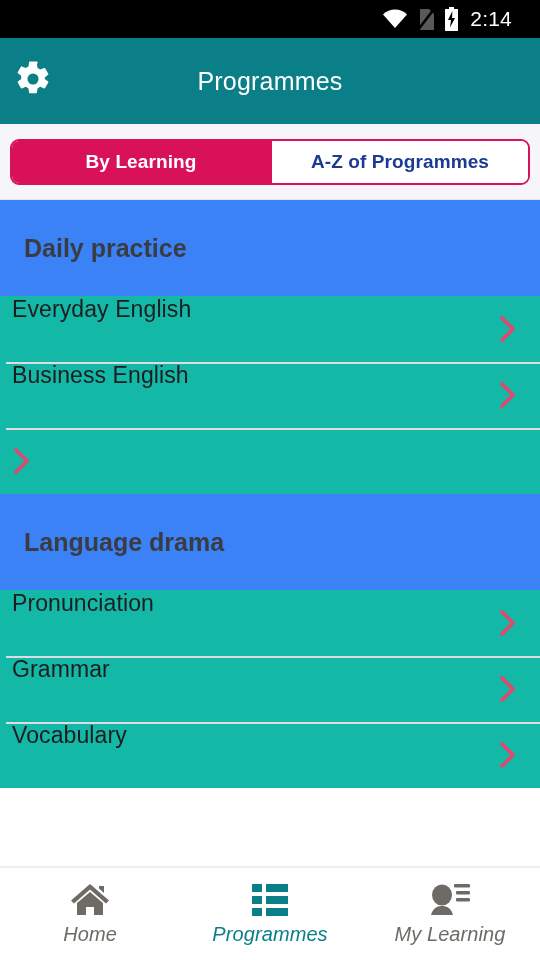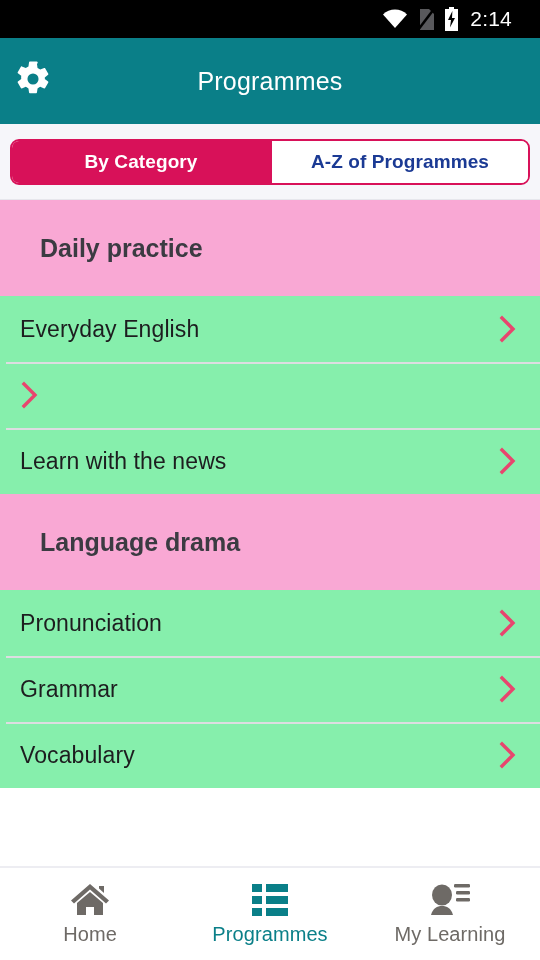--- a/index.html
+++ b/index.html
@@ -54,48 +54,48 @@
     font-size:19px; font-family:"Liberation Sans", sans-serif; font-weight:700;
     letter-spacing:0.1px; cursor:pointer;
   }
   .tab.active { background:#d81159; color:#ffffff; }
   .tab.inactive { background:#ffffff; color:#1b3a94; border-left:2px solid #d81159; }
 
   
   .content { flex:1 1 auto; overflow:hidden; background:#ffffff; }
 
   .section-header {
-    background:#f9a8d4; height:96px;
-    display:flex; align-items:center; padding-left:40px;
+    background:#3b82f6; height:96px;
+    display:flex; align-items:center; padding-left:24px;
     color:#3b3b42; font-size:25px; font-weight:700;
     font-family:"Liberation Sans", sans-serif;
   }
   .row {
-    height:66px; background:#86efac; display:flex; align-items:center;
-    padding:0 22px 0 20px; position:relative; cursor:pointer;
+    height:66px; background:#14b8a6; display:flex; 
+    padding:0 22px 0 12px; position:relative; cursor:pointer;
   }
   .row + .row::before {
     content:""; position:absolute; top:0; left:6px; right:0;
     height:1.5px; background:#dddde1;
   }
   .row-label {
     flex:1 1 auto; color:#1d1d1f; font-size:23px; font-weight:400;
     font-family:"Liberation Sans", sans-serif; letter-spacing:0.1px;
   }
   .chevron { flex:0 0 auto; display:flex; align-items:center; }
 
   
   .bottomnav {
     flex:0 0 94px; height:94px; background:#ffffff;
     border-top:2px solid #ededf2;
     display:flex; align-items:center;
   }
   .navitem {
     flex:1 1 33.33%; display:flex; flex-direction:column;
-    align-items:center; justify-content:center; gap:7px; cursor:pointer;
+    align-items:center; justify-content:center; gap:7px; cursor:pointer;font-style:italic;
   }
   .navlabel {
     font-size:20px; font-family:"Liberation Sans", sans-serif;
     color:#6e6a66; letter-spacing:0.1px;
   }
   .navitem.active .navlabel { color:#0a7f88; }
   .navicon { height:34px; display:flex; align-items:flex-end; }
 </style>
 </head>
 <body>
@@ -129,46 +129,46 @@
         <svg width="38" height="38" viewBox="0 0 24 24" fill="#ffffff">
           <path d="M19.43 12.98c.04-.32.07-.64.07-.98s-.03-.66-.07-.98l2.11-1.65c.19-.15.24-.42.12-.64l-2-3.46c-.12-.22-.39-.3-.61-.22l-2.49 1c-.52-.4-1.08-.73-1.69-.98l-.38-2.65A.488.488 0 0 0 14 1h-4c-.25 0-.46.18-.49.42l-.38 2.65c-.61.25-1.17.59-1.69.98l-2.49-1c-.23-.09-.49 0-.61.22l-2 3.46c-.13.22-.07.49.12.64l2.11 1.65c-.04.32-.07.65-.07.98s.03.66.07.98l-2.11 1.65c-.19.15-.24.42-.12.64l2 3.46c.12.22.39.3.61.22l2.49-1c.52.4 1.08.73 1.69.98l.38 2.65c.03.24.24.42.49.42h4c.25 0 .46-.18.49-.42l.38-2.65c.61-.25 1.17-.59 1.69-.98l2.49 1c.23.09.49 0 .61-.22l2-3.46c.12-.22.07-.49-.12-.64l-2.11-1.65zM12 15.5A3.5 3.5 0 1 1 12 8.5a3.5 3.5 0 0 1 0 7z"></path>
         </svg>
       </span>
     </div>
     <div class="header-title">Programmes</div>
   </div>
 
   <div class="tabs-wrap">
     <div class="tabs">
-      <div class="tab active">By Category</div>
+      <div class="tab active">By Learning</div>
       <div class="tab inactive">A-Z of Programmes</div>
     </div>
   </div>
 
   <div class="content">
 
     <div class="section-header">Daily practice</div>
 
     <div class="row">
       <span class="row-label">Everyday English</span>
       <span class="chevron">
         <svg width="20" height="30" viewBox="0 0 20 30">
             <path d="M4 4 L15 15 L4 26" fill="none" stroke="#e8456e" stroke-width="3.4" stroke-linecap="square"></path>
           </svg>
       </span>
     </div>
     <div class="row">
-      <span class="chevron">
-        <svg width="20" height="30" viewBox="0 0 20 30">
-            <path d="M4 4 L15 15 L4 26" fill="none" stroke="#e8456e" stroke-width="3.4" stroke-linecap="square"></path>
-          </svg>
-      </span>
-    </div>
-    <div class="row">
-      <span class="row-label">Learn with the news</span>
+      <span class="row-label">Business English</span>
+      <span class="chevron">
+        <svg width="20" height="30" viewBox="0 0 20 30">
+            <path d="M4 4 L15 15 L4 26" fill="none" stroke="#e8456e" stroke-width="3.4" stroke-linecap="square"></path>
+          </svg>
+      </span>
+    </div>
+    <div class="row">
       <span class="chevron">
         <svg width="20" height="30" viewBox="0 0 20 30">
             <path d="M4 4 L15 15 L4 26" fill="none" stroke="#e8456e" stroke-width="3.4" stroke-linecap="square"></path>
           </svg>
       </span>
     </div>
 
     <div class="section-header">Language drama</div>
 
     <div class="row">

